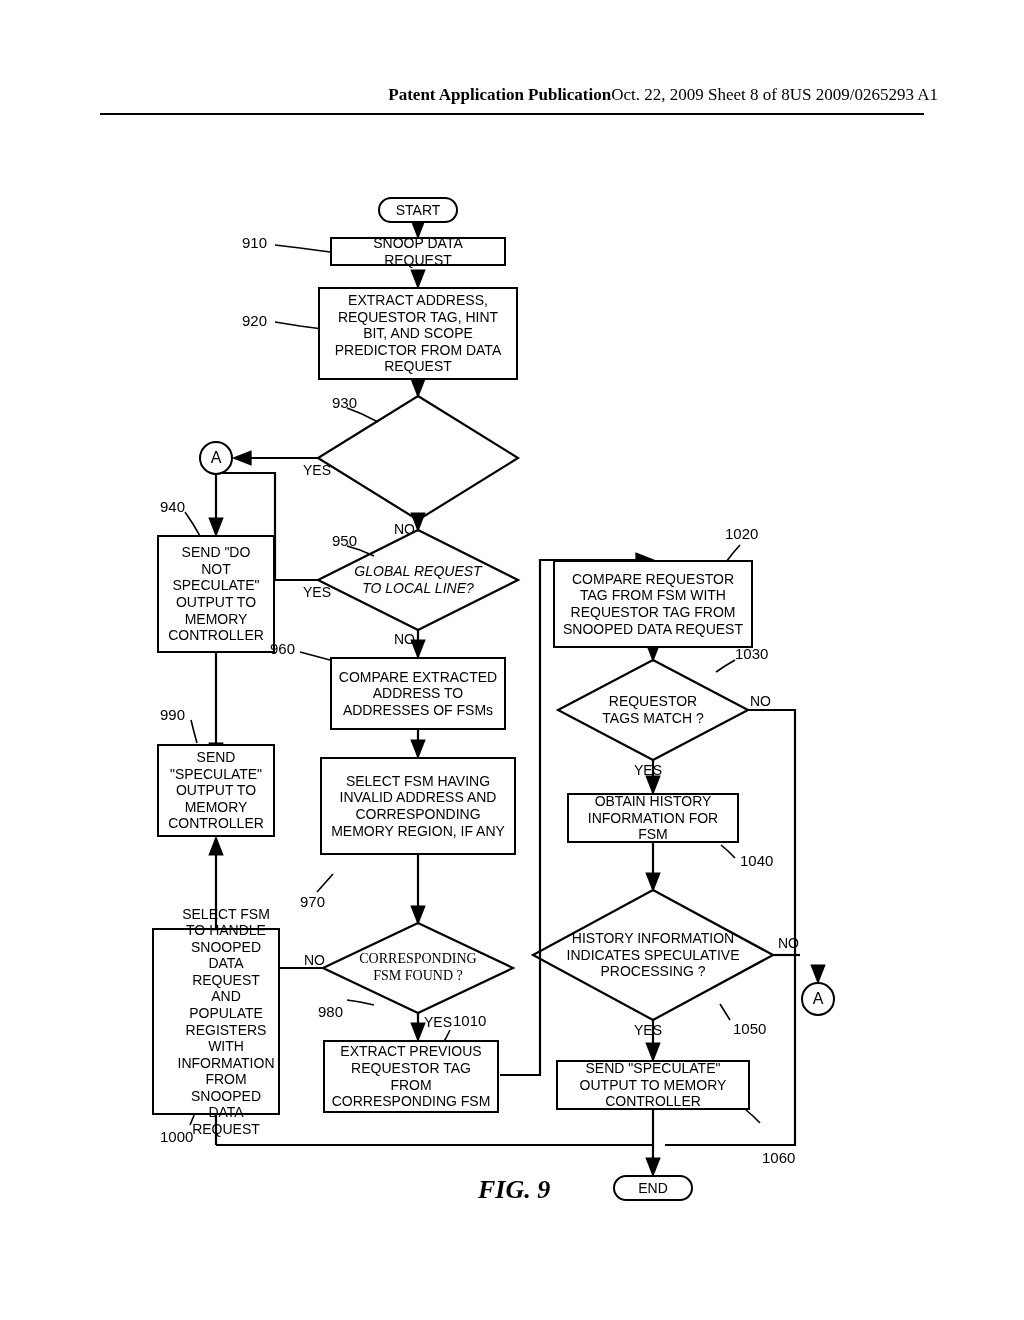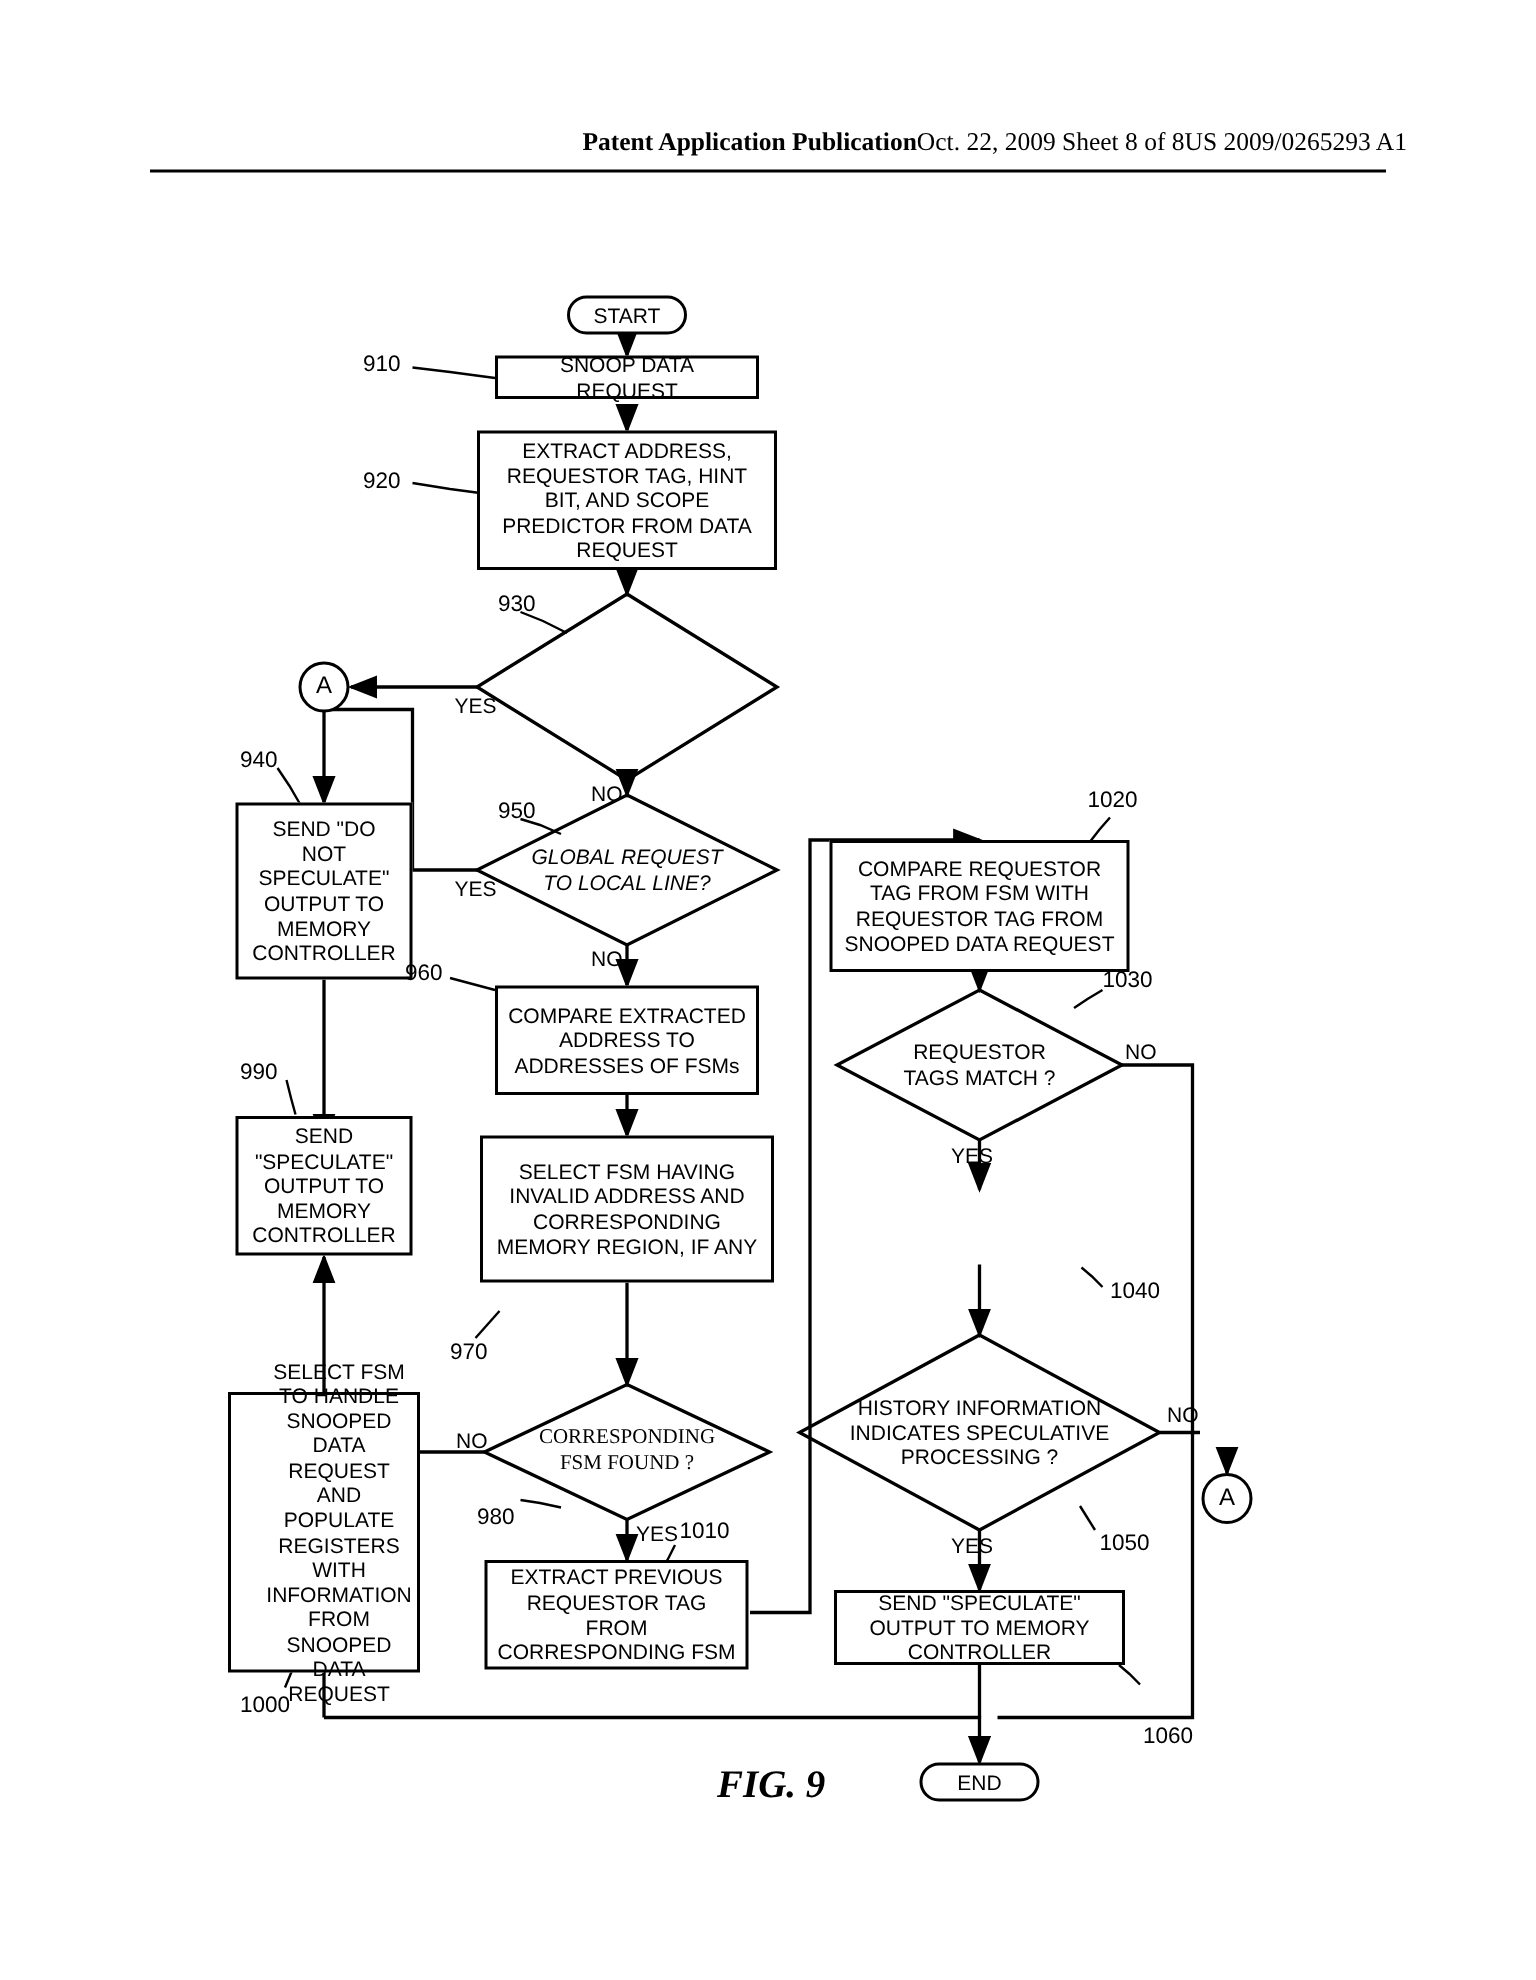--- a/index.html
+++ b/index.html
@@ -226,20 +226,23 @@
       </div>
     <div class="box" style="left:152px; top:928px; width:128px; height:187px;padding-left:26px;">
         <span>SELECT FSM TO HANDLE SNOOPED DATA REQUEST AND POPULATE REGISTERS WITH INFORMATION FROM SNOOPED DATA REQUEST</span>
       </div>
     <div class="box" style="left:323px; top:1040px; width:176px; height:73px;">
         <span>EXTRACT PREVIOUS REQUESTOR TAG FROM CORRESPONDING FSM</span>
       </div>
     <div class="box" style="left:553px; top:560px; width:200px; height:88px;">
         <span>COMPARE REQUESTOR TAG FROM FSM WITH REQUESTOR TAG FROM SNOOPED DATA REQUEST</span>
       </div>
+    <div class="box" style="left:567px; top:793px; width:172px; height:50px;">
+        <span>OBTAIN HISTORY INFORMATION FOR FSM</span>
+      </div>
     <div class="box" style="left:556px; top:1060px; width:194px; height:50px;">
         <span>SEND "SPECULATE" OUTPUT TO MEMORY CONTROLLER</span>
       </div>
 
     <div class="diamond-text" style="left:348px; top:548px; width:140px; height:64px;font-style:italic;">
         <span>GLOBAL REQUEST TO LOCAL LINE?</span>
       </div>
     <div class="diamond-text" style="left:352px; top:940px; width:132px; height:56px;font-family:Liberation Serif, serif;">
         <span>CORRESPONDING FSM FOUND ?</span>
       </div>

